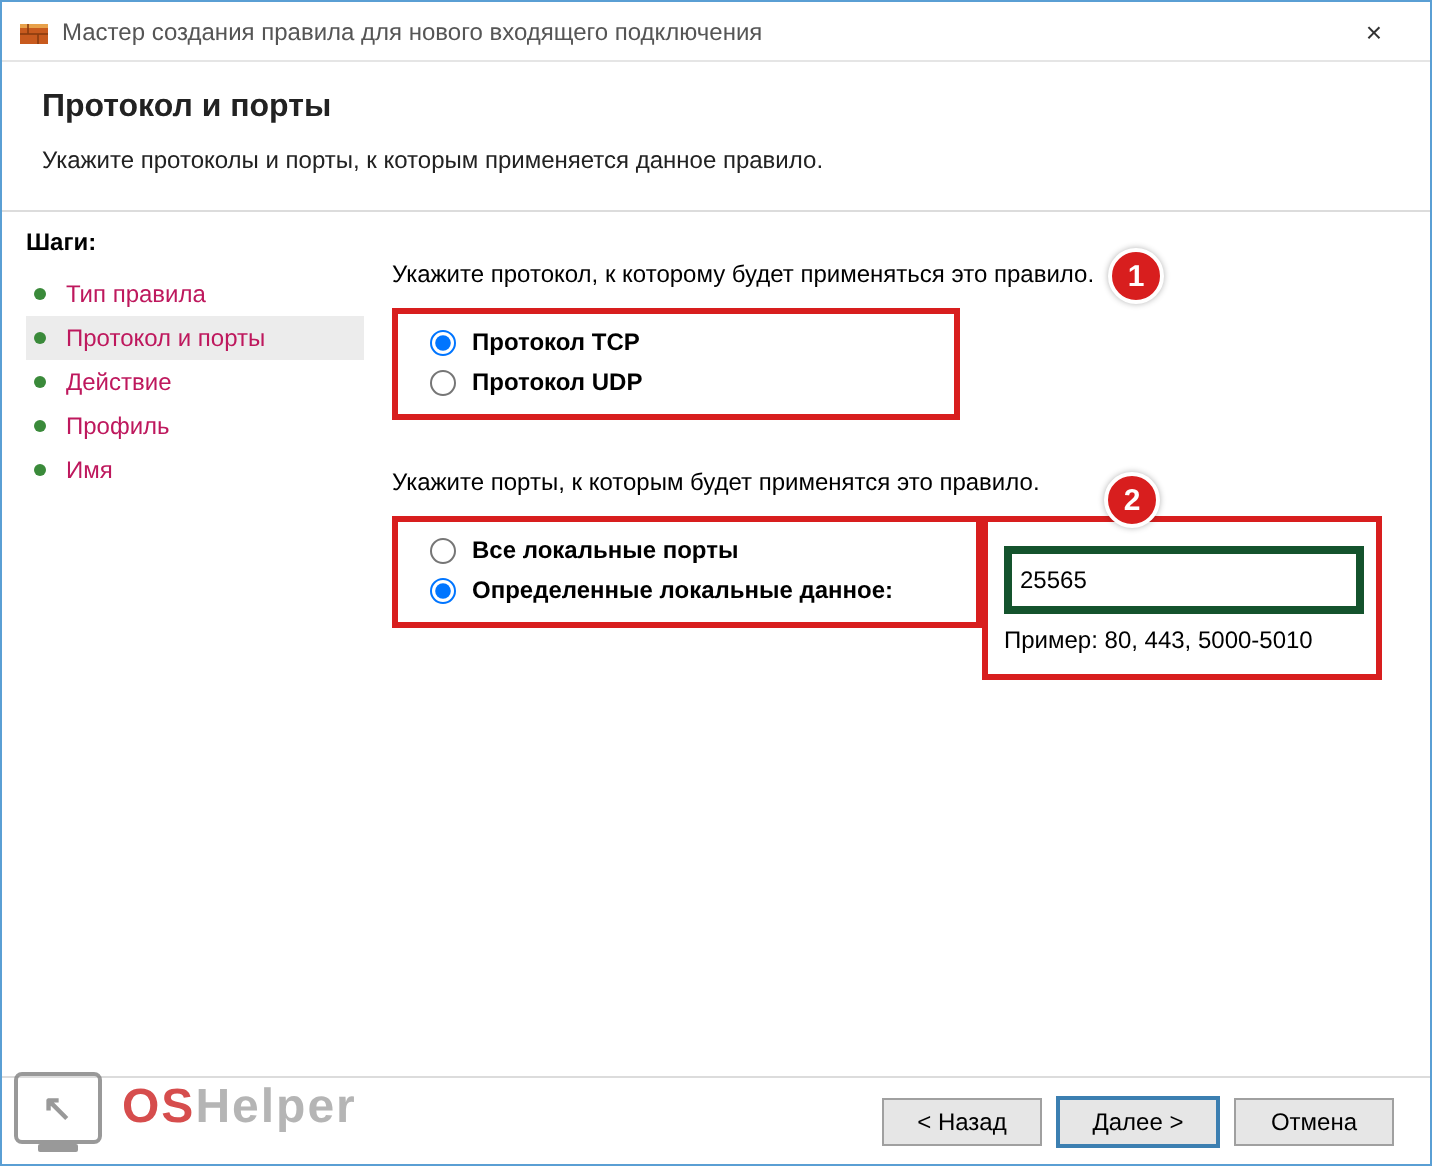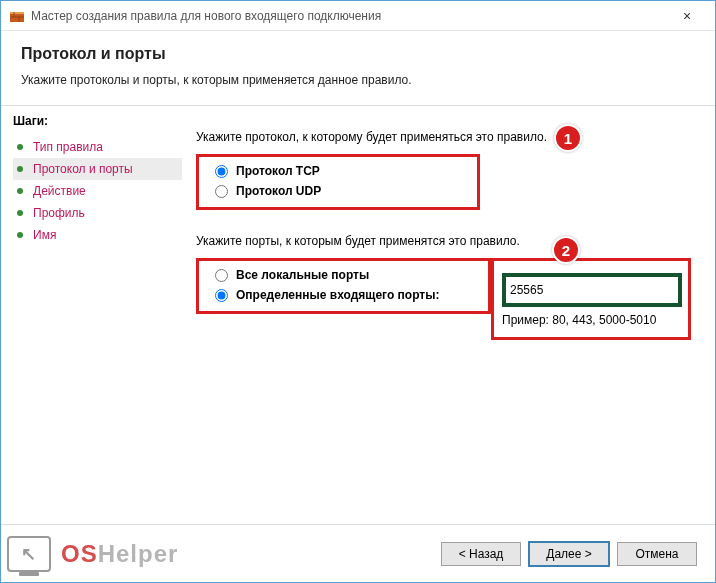--- a/index.html
+++ b/index.html
@@ -128,21 +128,21 @@
   display: flex;
   align-items: center;
   justify-content: center;
   font-size: 15px;
   font-weight: bold;
 }
 .badge-1 { top: 18px; left: 372px; }
 .badge-2 { top: 130px; left: 370px; }
 
 .footer {
-  height: 58px;
+  height: 44px;
   border-top: 1px solid #dcdcdc;
   display: flex;
   align-items: center;
   justify-content: flex-end;
   padding: 0 18px;
   gap: 8px;
 }
 .btn {
   min-width: 80px;
   height: 24px;
@@ -260,21 +260,21 @@
       <div class="prompt2">Укажите порты, к которым будет применятся это правило.</div>
 
       <div class="ports-area">
         <div class="red-box-2">
           <div class="radio-row">
             <input type="radio" name="ports" style="">
             <label class="bold">Все локальные порты</label>
           </div>
           <div class="radio-row">
             <input type="radio" name="ports" checked="" style="">
-            <label class="bold">Определенные входящего порты:</label>
+            <label class="bold">Определенные локальные данное:</label>
           </div>
         </div>
 
         <div class="red-box-3">
           <input class="ports-input" type="text" value="25565" style="">
           <div class="example">Пример: 80, 443, 5000-5010</div>
         </div>
       </div>
 
       <div class="badge badge-1">1</div>

